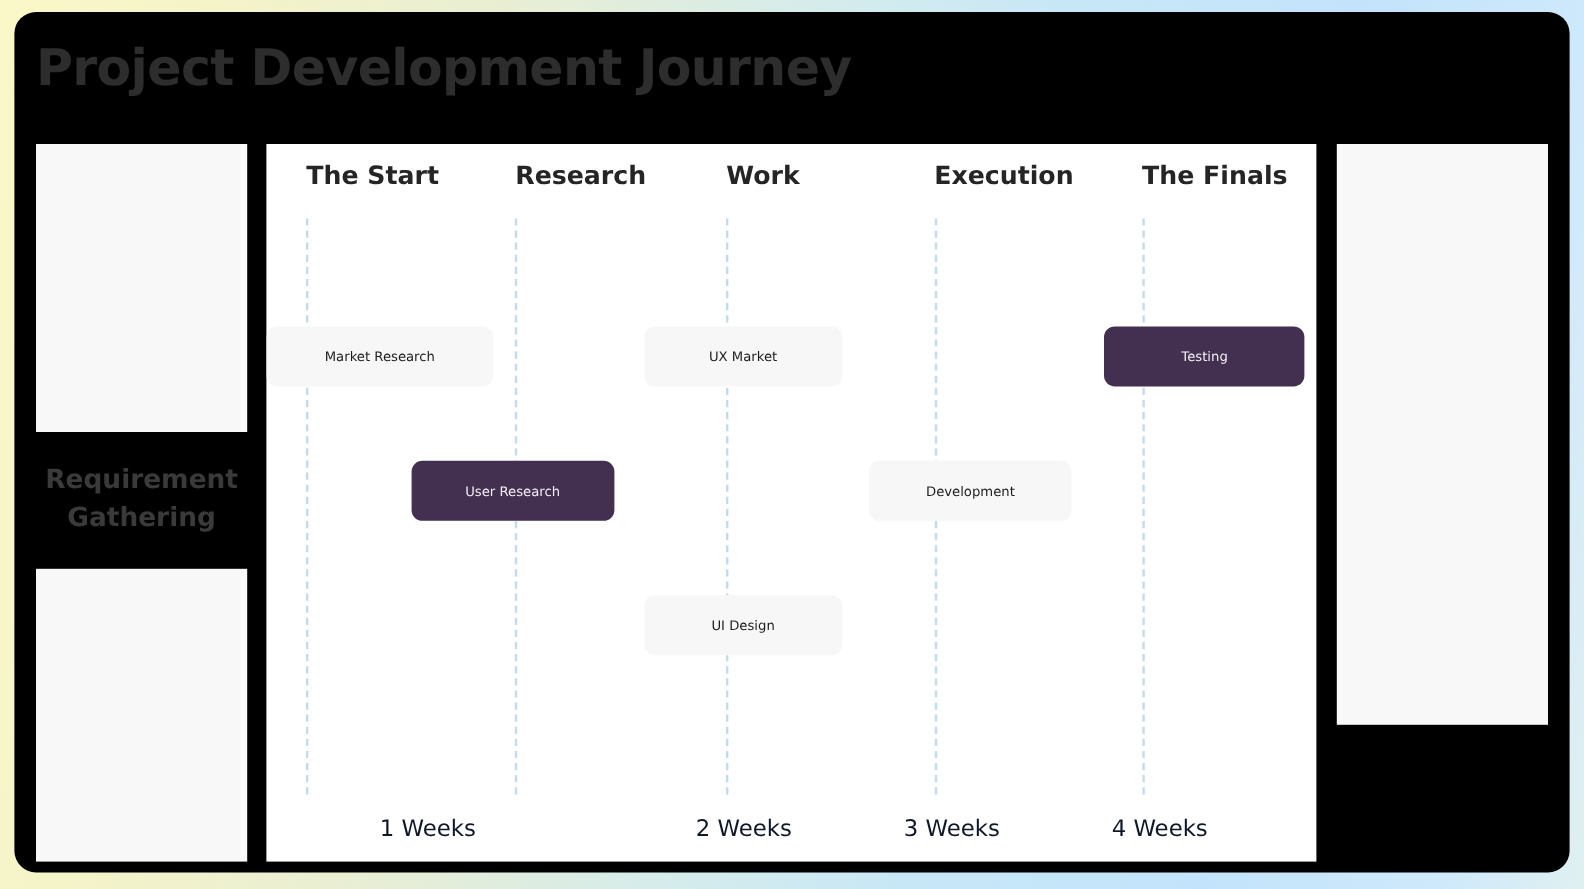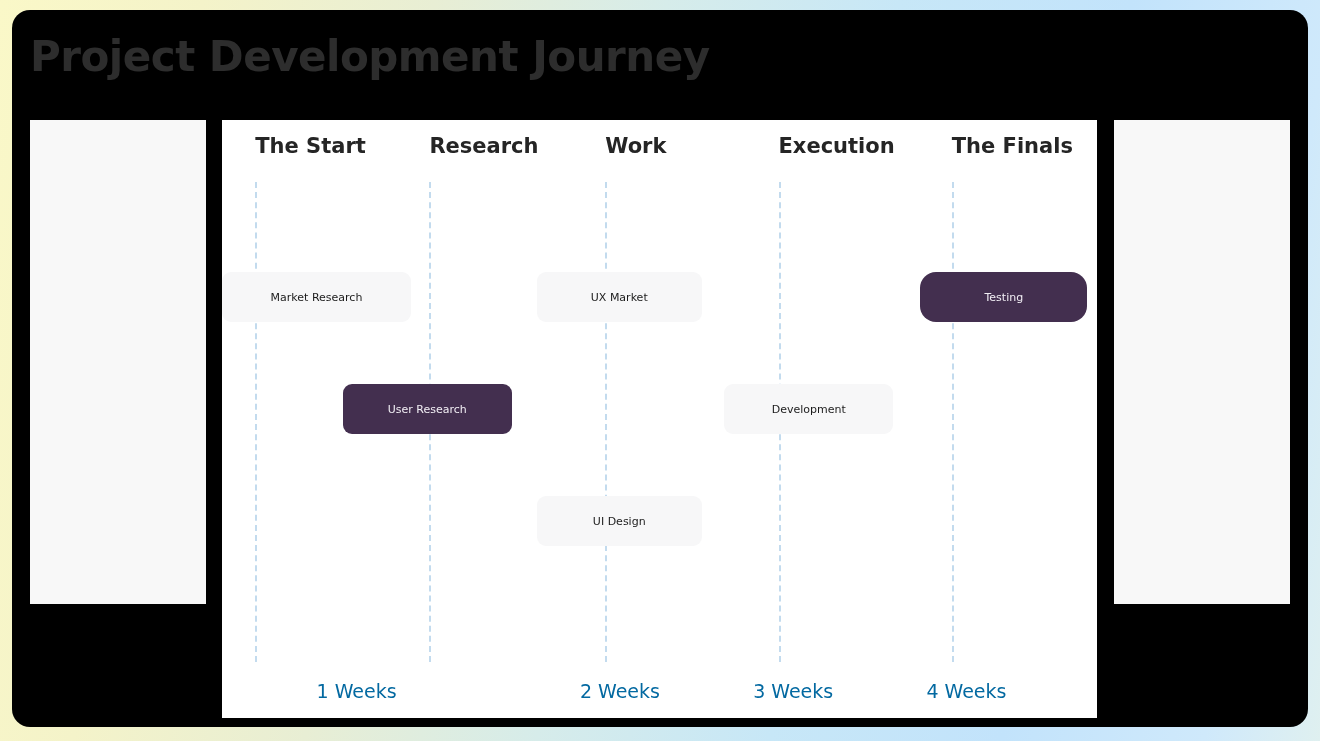--- a/index.html
+++ b/index.html
@@ -110,21 +110,21 @@
     font-weight: 700;
     color: #252525;
     white-space: nowrap;
   }
 
   
   .week-label {
     position: absolute;
     bottom: 16px;
     font-size: 19px;
-    color: #0369a1;
+    color: #0f172a;
     white-space: nowrap;
   }
 
   
   .task-bar {
     position: absolute;
     height: 50px;
     border-radius: 9px;
     display: flex;
     align-items: center;
@@ -145,20 +145,21 @@
 </head>
 <body>
 
 <div id="app-frame">
   <div id="stage">
 
     <div id="page-title">Project Development Journey</div>
 
     <div id="rail-left" class="side-rail">
       <div class="rail-block top"></div>
+      <div class="rail-label">Requirement Gathering</div>
       <div class="rail-block bottom"></div>
     </div>
 
     <div id="rail-right" class="side-rail">
       <div class="rail-block top"></div>
       <div class="rail-block bottom"></div>
     </div>
 
     <div id="timeline-panel">
       <div id="gridlines-layer">
@@ -171,21 +172,21 @@
       <div id="phase-headers-layer">
           <div class="phase-header" style="left: 3.8%;">The Start</div>
           <div class="phase-header" style="left: 23.7%;">Research</div>
           <div class="phase-header" style="left: 43.8%;">Work</div>
           <div class="phase-header" style="left: 63.6%;">Execution</div>
           <div class="phase-header" style="left: 83.4%;">The Finals</div>
         </div>
       <div id="tasks-layer">
           <div class="task-bar light" style="left: 0%; width: 21.6%; top: 152px;">Market Research</div>
           <div class="task-bar light" style="left: 36%; width: 18.8%; top: 152px;">UX Market</div>
-          <div class="task-bar dark" style="left: 79.8%; width: 19.1%; top: 152px; border-radius: 16px;">Testing</div>
+          <div class="task-bar dark" style="left: 79.8%; width: 19.1%; top: 152px;">Testing</div>
           <div class="task-bar dark" style="left: 13.8%; width: 19.3%; top: 264px;">User Research</div>
           <div class="task-bar light" style="left: 57.4%; width: 19.3%; top: 264px;">Development</div>
           <div class="task-bar light" style="left: 36%; width: 18.8%; top: 376px;">UI Design</div>
         </div>
       <div id="week-labels-layer">
           <div class="week-label" style="left: 10.8%;">1 Weeks</div>
           <div class="week-label" style="left: 40.9%;">2 Weeks</div>
           <div class="week-label" style="left: 60.7%;">3 Weeks</div>
           <div class="week-label" style="left: 80.5%;">4 Weeks</div>
         </div>

